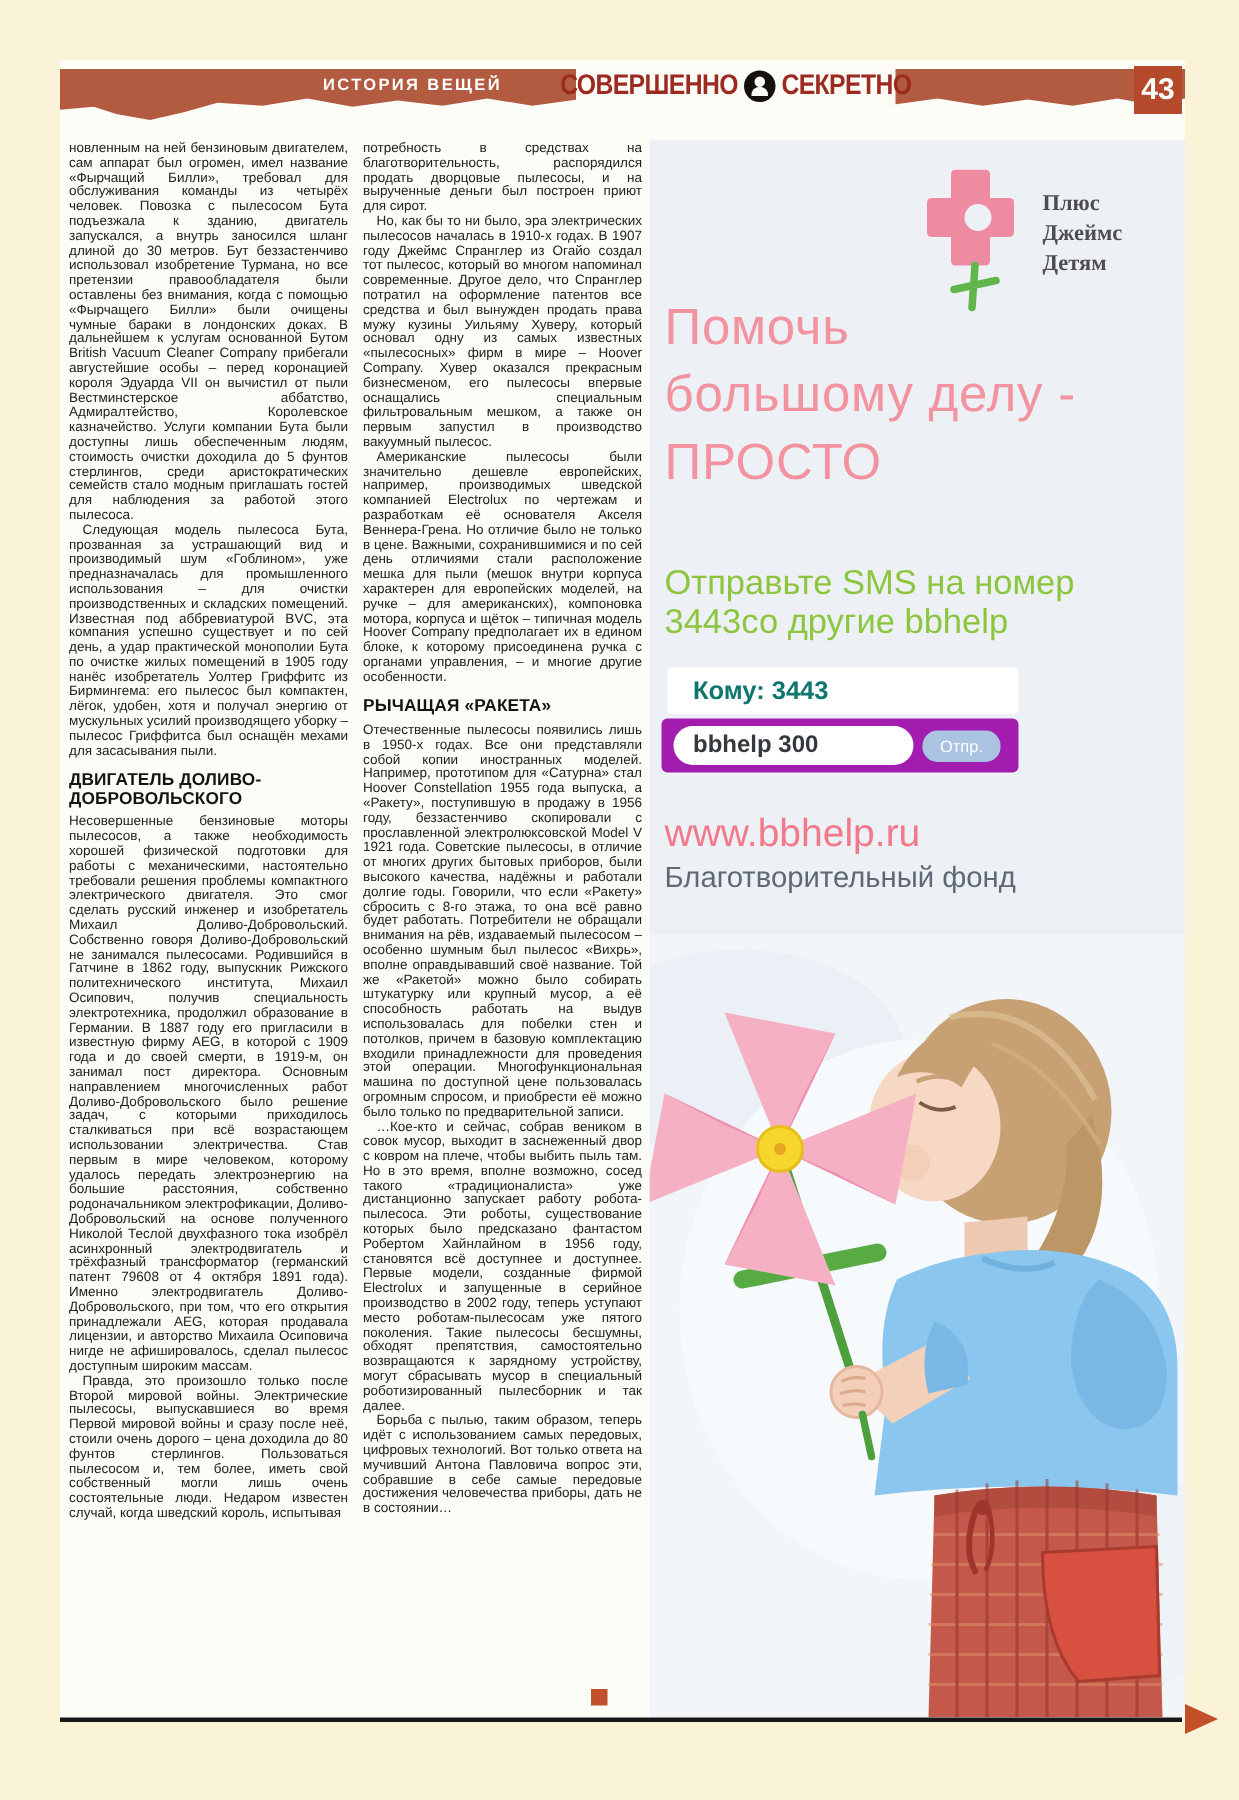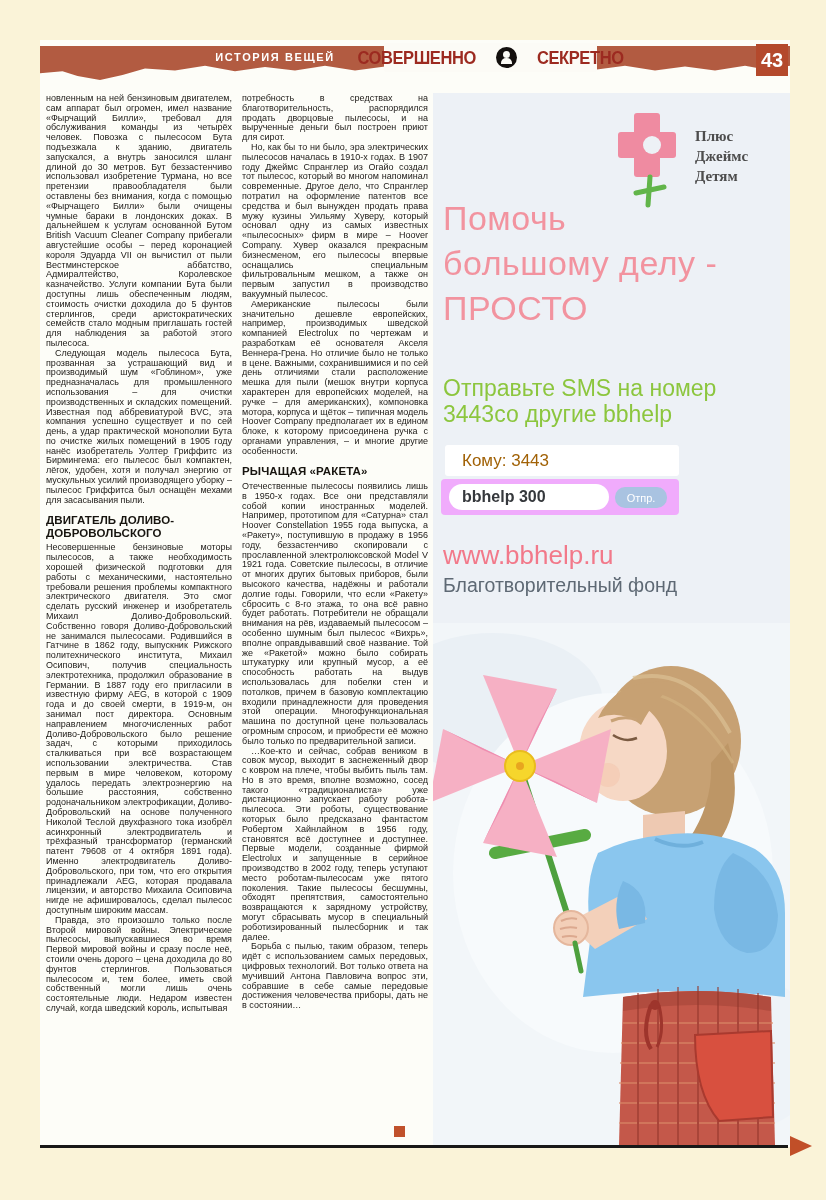--- a/index.html
+++ b/index.html
@@ -6,21 +6,21 @@
   .page{position:relative;width:826px;height:1200px;background:#faf3d8;overflow:hidden;
         font-family:"Liberation Sans",sans-serif;}
   .paper{position:absolute;left:40px;top:40px;width:750px;height:1107px;background:#fdfdf8;}
 
   
   .band{position:absolute;left:40px;top:46px;width:750px;height:34px;background:#b25b41;
         clip-path:polygon(0% 0%,100% 0%,100% 58%,97% 70%,94% 58%,90% 72%,86% 60%,82% 72%,78% 58%,74% 70%,70% 62%,66% 74%,62% 58%,58% 70%,54% 60%,50% 74%,46% 60%,42% 72%,38% 58%,34% 72%,30% 62%,26% 74%,22% 58%,18% 72%,14% 66%,11% 85%,8% 100%,5% 88%,3% 74%,0% 80%);}
   .section-title{position:absolute;left:190px;top:51px;width:170px;text-align:center;
         color:#fff;font-size:11px;font-weight:bold;letter-spacing:1.6px;}
   .masthead{position:absolute;left:384px;top:43px;width:213px;height:29px;background:#fcfbf6;
-        display:flex;align-items:center;justify-content:center;gap:20px;border-radius:2px;}
+        display:flex;align-items:center;justify-content:center;gap:4px;border-radius:2px;}
   .masthead .word{color:#9c2a20;font-weight:800;font-size:16.5px;letter-spacing:-0.4px;
         transform:scaleY(1.15);}
   .spy{width:21px;height:21px;border-radius:50%;background:#14100e;position:relative;flex:0 0 auto;}
   .spy::before{content:"";position:absolute;left:7px;top:4px;width:7px;height:7px;border-radius:50%;background:#fcfbf6;}
   .spy::after{content:"";position:absolute;left:5px;top:11px;width:11px;height:6px;border-radius:5px 5px 0 0;background:#fcfbf6;}
   .issue-box{position:absolute;left:608px;top:43px;width:146px;height:30px;background:#fdfdfa;
         display:flex;flex-direction:column;align-items:center;justify-content:center;line-height:13px;}
   .issue-box .l1{font-size:10.5px;font-weight:bold;color:#33302c;}
   .issue-box .l2{font-size:11px;font-weight:bold;color:#23211e;letter-spacing:0.2px;}
   .pagenum{position:absolute;left:756px;top:44px;width:32px;height:32px;background:#b4492c;
@@ -40,22 +40,22 @@
   
   .ad{position:absolute;left:433px;top:93px;width:357px;height:1052px;background:#edf1f6;overflow:hidden;}
   .ad-logo-svg{position:absolute;left:185px;top:20px;}
   .ad-logo-text{position:absolute;left:262px;top:33px;font-family:"Liberation Serif",serif;
         font-size:15px;line-height:20px;color:#4d4d4d;font-weight:bold;}
   .ad-headline{position:absolute;left:10px;top:103px;font-size:34px;line-height:45px;
         color:#f2939f;letter-spacing:0.5px;}
   .ad-sms-text{position:absolute;left:10px;top:282px;font-size:23px;line-height:26px;color:#8cc63e;}
   .sms-to{position:absolute;left:12px;top:352px;width:234px;height:31px;background:#fff;
         border-radius:3px;display:flex;align-items:center;}
-  .sms-to span{margin-left:17px;font-size:17px;font-weight:400;color:#a16207;}
-  .sms-bar{position:absolute;left:8px;top:386px;width:238px;height:36px;background:#f0abfc;border-radius:4px;}
+  .sms-to span{margin-left:17px;font-size:17px;font-weight:700;color:#0f766e;}
+  .sms-bar{position:absolute;left:8px;top:386px;width:238px;height:36px;background:#a21caf;border-radius:4px;}
   .sms-input{position:absolute;left:8px;top:5px;width:160px;height:26px;background:#fff;border-radius:13px;
         display:flex;align-items:center;}
   .sms-input span{margin-left:13px;font-size:16px;font-weight:700;color:#35383c;}
   .sms-send{position:absolute;right:12px;top:8px;width:52px;height:21px;background:#a9c3e1;border-radius:10px;
         color:#fff;font-size:11px;display:flex;align-items:center;justify-content:center;}
   .ad-url{position:absolute;left:10px;top:447px;font-size:26px;font-weight:400;color:#f2798a;}
   .ad-fund{position:absolute;left:10px;top:481px;font-size:19.5px;color:#5e6974;}
   .photo{position:absolute;left:0;top:530px;width:357px;height:522px;}
 
   

